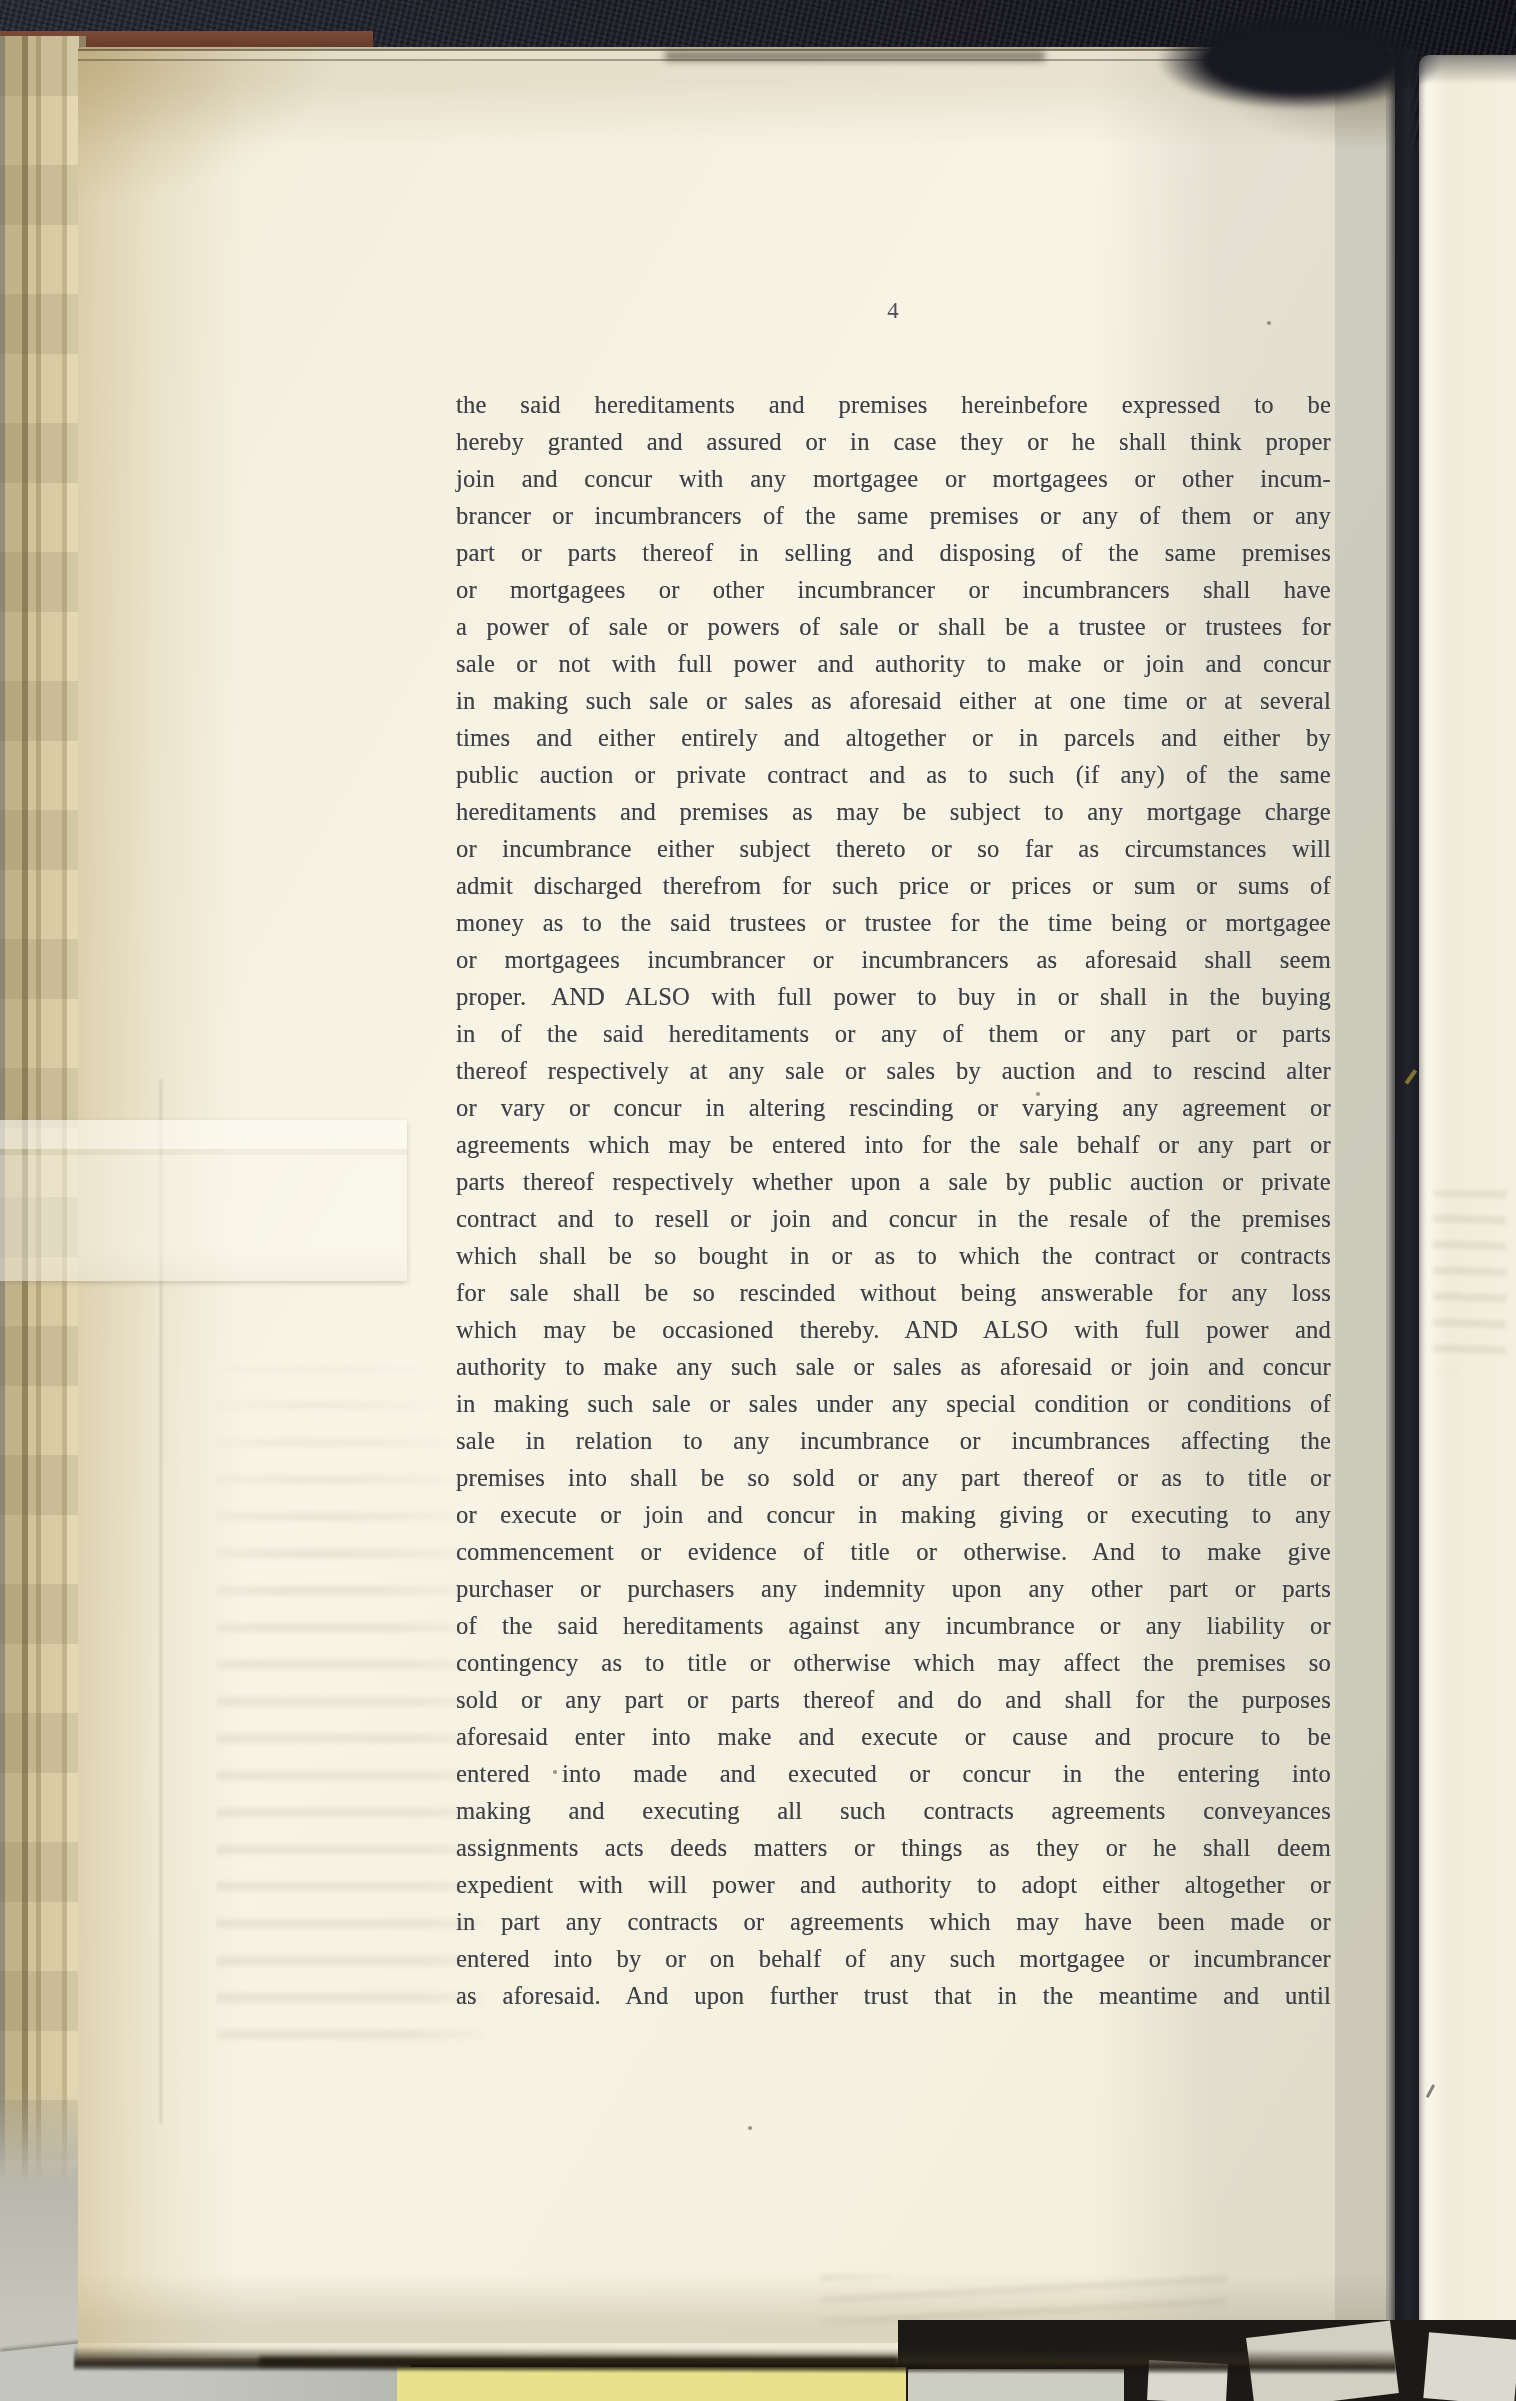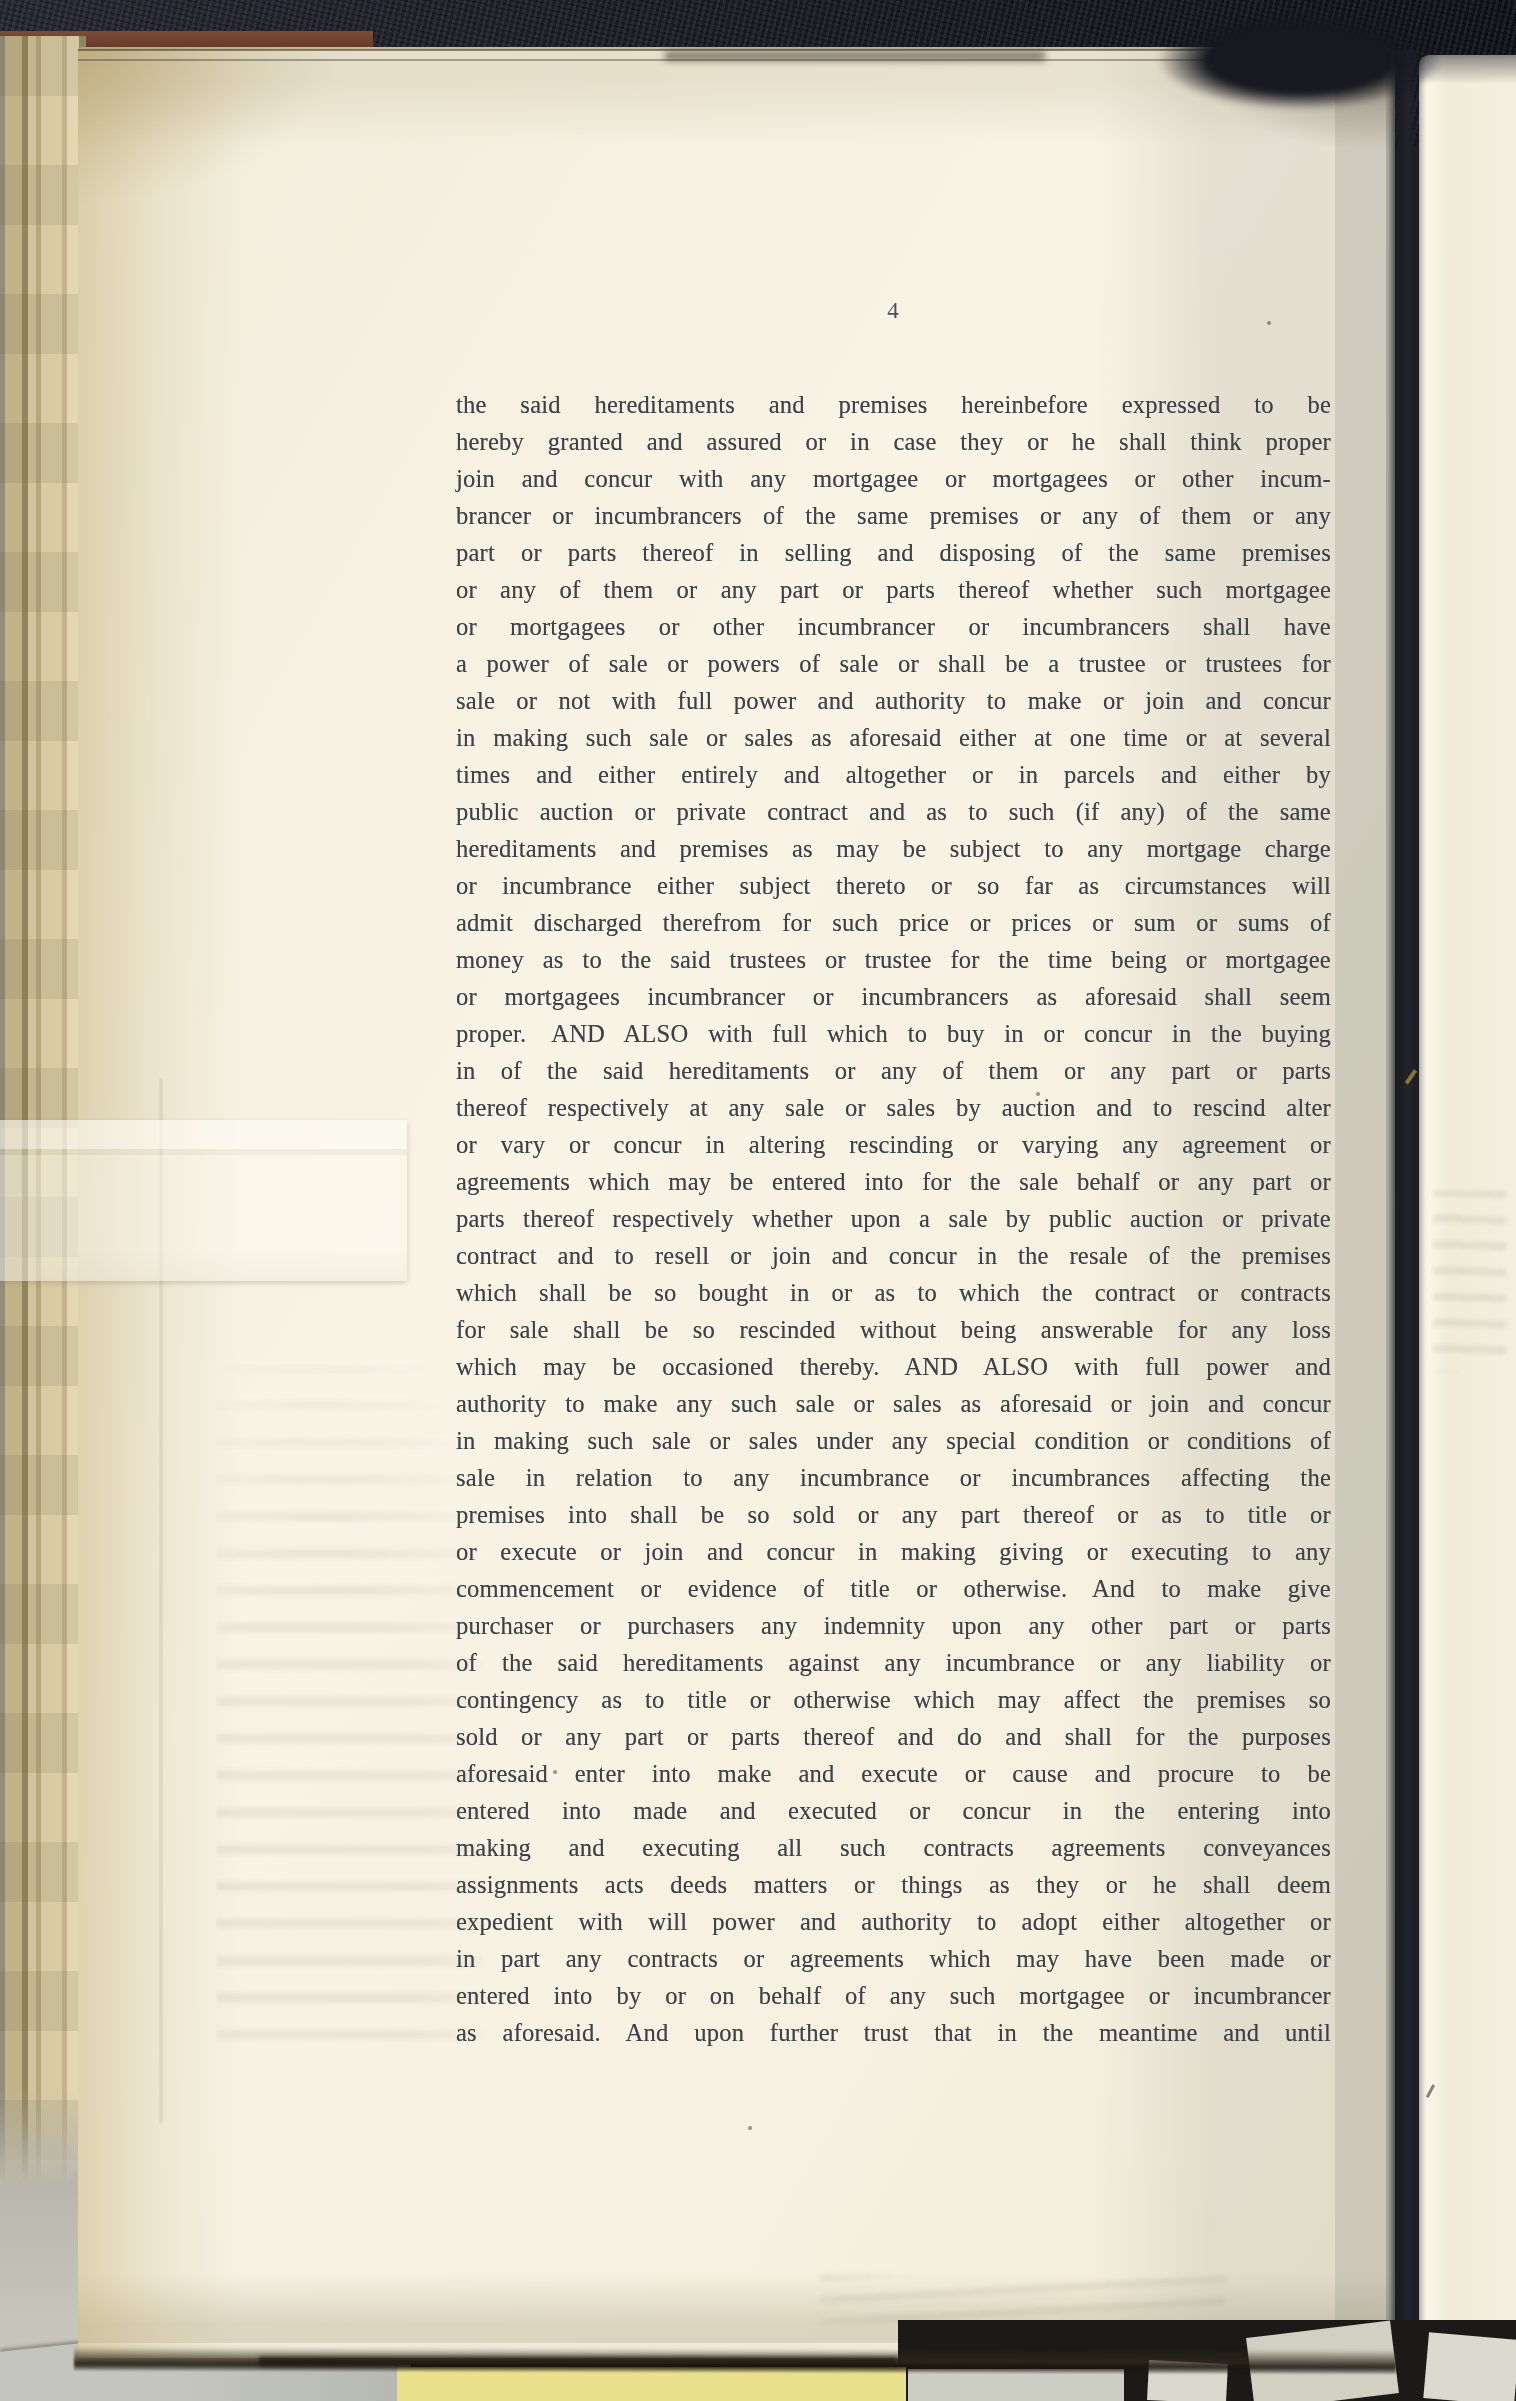--- a/index.html
+++ b/index.html
@@ -113,33 +113,32 @@
   <div class="page">
     <div class="top-line"></div>
     <div class="top-smudge"></div>
     <div class="page-number">4</div>
     <div class="text-block">
         <div class="tline">the said hereditaments and premises hereinbefore expressed to be</div>
         <div class="tline">hereby granted and assured or in case they or he shall think proper</div>
         <div class="tline">join and concur with any mortgagee or mortgagees or other incum-</div>
         <div class="tline">brancer or incumbrancers of the same premises or any of them or any</div>
         <div class="tline">part or parts thereof in selling and disposing of the same premises</div>
-        <div class="tline">or any of them or any part or parts thereof whether such mortgagee</div>
         <div class="tline">or mortgagees or other incumbrancer or incumbrancers shall have</div>
         <div class="tline">a power of sale or powers of sale or shall be a trustee or trustees for</div>
         <div class="tline">sale or not with full power and authority to make or join and concur</div>
         <div class="tline">in making such sale or sales as aforesaid either at one time or at several</div>
         <div class="tline">times and either entirely and altogether or in parcels and either by</div>
         <div class="tline">public auction or private contract and as to such (if any) of the same</div>
         <div class="tline">hereditaments and premises as may be subject to any mortgage charge</div>
         <div class="tline">or incumbrance either subject thereto or so far as circumstances will</div>
         <div class="tline">admit discharged therefrom for such price or prices or sum or sums of</div>
         <div class="tline">money as to the said trustees or trustee for the time being or mortgagee</div>
         <div class="tline">or mortgagees incumbrancer or incumbrancers as aforesaid shall seem</div>
-        <div class="tline">proper. AND ALSO with full which to buy in or concur in the buying</div>
+        <div class="tline">proper. AND ALSO with full power to buy in or shall in the buying</div>
         <div class="tline">in of the said hereditaments or any of them or any part or parts</div>
         <div class="tline">thereof respectively at any sale or sales by auction and to rescind alter</div>
         <div class="tline">or vary or concur in altering rescinding or varying any agreement or</div>
         <div class="tline">agreements which may be entered into for the sale behalf or any part or</div>
         <div class="tline">parts thereof respectively whether upon a sale by public auction or private</div>
         <div class="tline">contract and to resell or join and concur in the resale of the premises</div>
         <div class="tline">which shall be so bought in or as to which the contract or contracts</div>
         <div class="tline">for sale shall be so rescinded without being answerable for any loss</div>
         <div class="tline">which may be occasioned thereby. AND ALSO with full power and</div>
         <div class="tline">authority to make any such sale or sales as aforesaid or join and concur</div>

